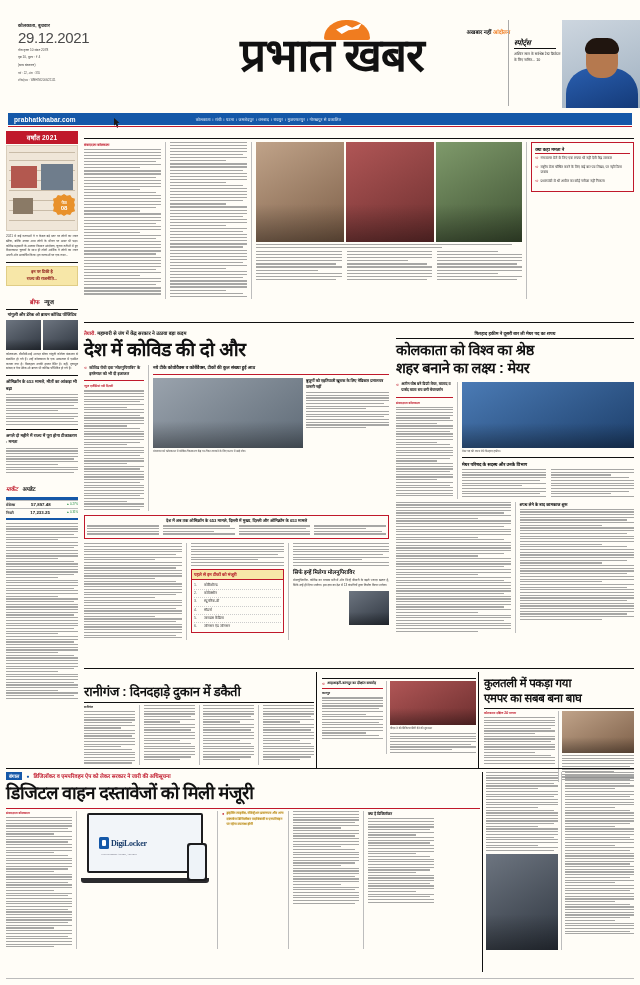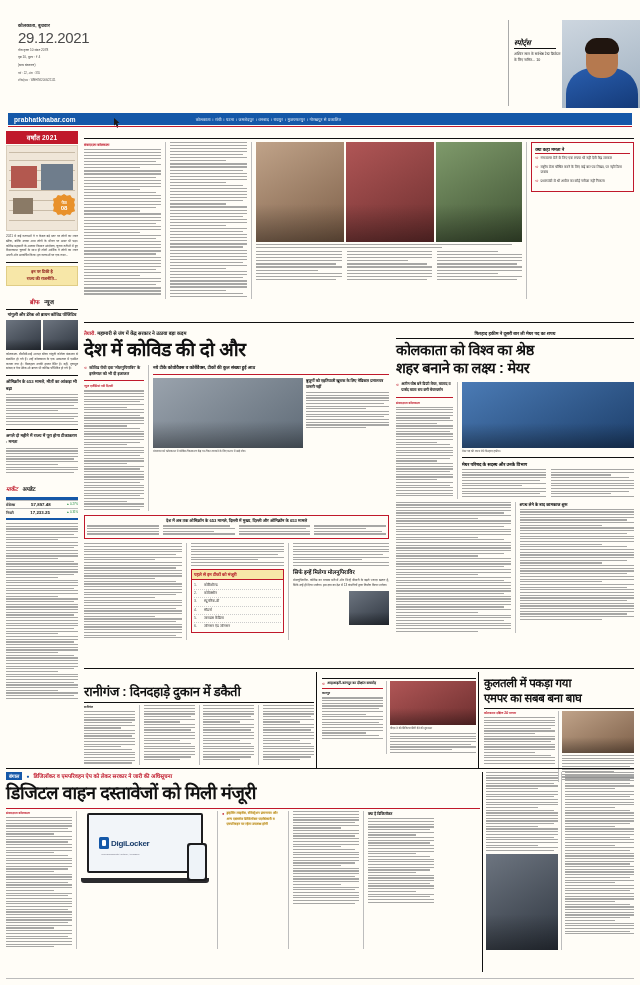--- a/index.html
+++ b/index.html
@@ -191,21 +191,21 @@
 
   
   .raniganj { position:absolute; left:84px; top:680px; width:230px; }
   .raniganj h3 { font-size:13px; font-weight:bold; color:#111; line-height:1.25; letter-spacing:-.3px; }
   .pm { position:absolute; left:322px; top:672px; width:154px; }
   .pm h3 { font-size:10.5px; font-weight:bold; color:#111; line-height:1.3; letter-spacing:-.3px; }
   .tiger { position:absolute; left:484px; top:672px; width:150px; }
   .tiger h3 { font-size:11.5px; font-weight:bold; color:#111; line-height:1.3; letter-spacing:-.3px; }
 
   
-  .digi { position:absolute; left:6px; top:772px; width:474px; }
+  .digi { position:absolute; left:6px; top:772px; width:474px;font-family:Liberation Serif, serif; }
   .digi-kick { display:flex; align-items:center; gap:4px; }
   .tagb { background:#1558a8; color:#fff; font-size:5px; font-weight:bold; padding:1px 3px; }
   .digi-kick .kt { font-size:5.6px; font-weight:bold; color:#c0192b; }
   .digi h2 { font-size:18px; font-weight:bold; color:#111; line-height:1.25;
              letter-spacing:-.4px; margin-top:2px; }
   .digi-rule { height:.8px; background:#c0192b; margin-top:3px; }
   .laptop { width:128px; height:76px; position:relative; }
   .lp-screen { position:absolute; left:6px; top:2px; right:6px; height:60px;
                background:#f2f5f9; border:2.5px solid #1d1d1f; border-radius:2px; }
   .lp-base { position:absolute; left:0; right:0; bottom:4px; height:5px;
@@ -234,20 +234,27 @@
     <div class="mh-left">
       <div class="mh-city">कोलकाता, बुधवार</div>
       <div class="mh-date">29.12.2021</div>
       <div class="mh-sub">पौष कृष्ण 10 संवत 2078</div>
       <div class="mh-sub">पृष्ठ 10, मूल्य : ₹ 4</div>
       <div class="mh-sub">(साथ संस्करण)</div>
       <div class="mh-meta">वर्ष : 22, अंक : 355</div>
       <div class="mh-meta">रजिस्ट्रेशन : WBHIN/2006/21111</div>
     </div>
 
+    <div class="mh-logo">
+      <div class="logo-bird"></div>
+      <div class="logo-tag">
+        <span>अखबार नहीं </span><em>आंदोलन</em>
+      </div>
+      <div class="logo-text">प्रभात खबर</div>
+    </div>
 
     <div class="mh-sports">
       <div class="sp-divider"></div>
       <div style="position:absolute;left:6px;top:18px;">
         <div class="sp-label">स्पोर्ट्स</div>
         <div class="sp-ul"></div>
         <div class="sp-txt">अश्विन साल के सर्वश्रेष्ठ टेस्ट क्रिकेटर के लिए नामित... 10</div>
       </div>
       <div class="sp-photo">
         <div class="sp-bg"></div>

